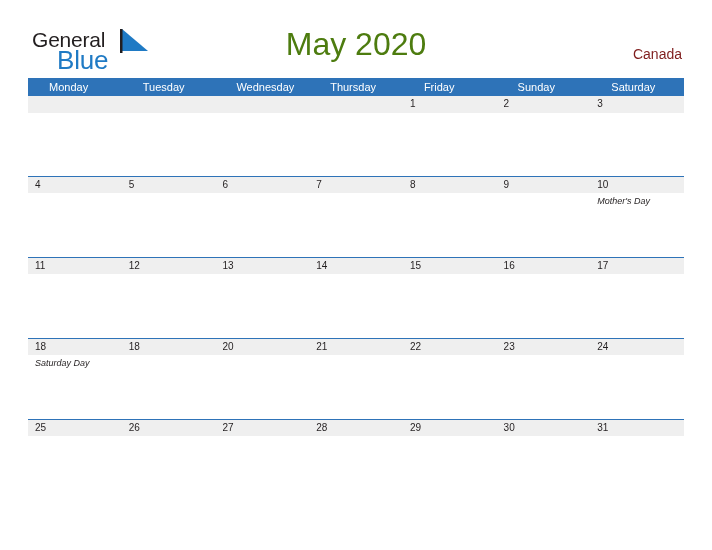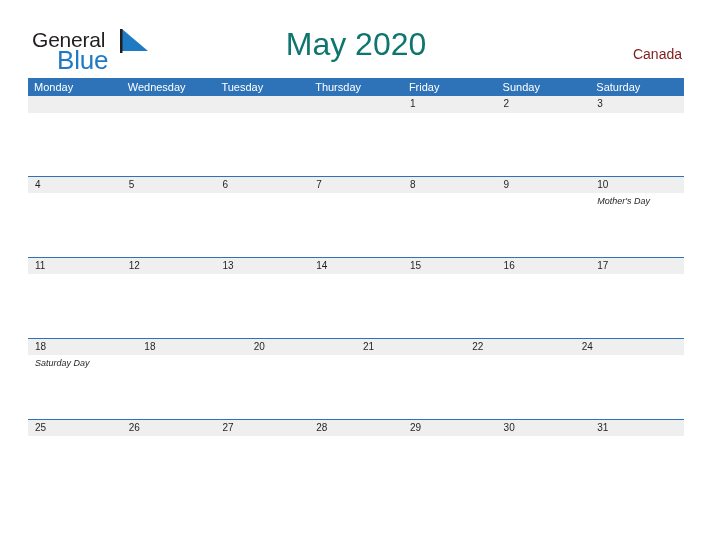--- a/index.html
+++ b/index.html
@@ -63,21 +63,21 @@
     height: 24px;
   }
 
   .cal-title {
     position: absolute;
     left: 0;
     right: 0;
     top: 26px;
     text-align: center;
     font-size: 32px;
-    color: #0f766e;
+    color: #4d7c0f;
     letter-spacing: 0px;
   }
 
   .cal-region {
     position: absolute;
     right: 30px;
     top: 46px;
     font-size: 14px;
     color: #7f1d1d;
   }
@@ -93,21 +93,21 @@
   .weekday-row {
     display: flex;
     background: #2e73b8;
     height: 18px;
   }
   .weekday {
     flex: 1 1 0;
     color: #ffffff;
     font-size: 11px;
     line-height: 18px;
-    padding-left: 6px;
+    padding-left: 21px;
     box-sizing: border-box;
     white-space: nowrap;
   }
 
   .week-row {
     display: flex;
     height: 81px;
     position: relative;
   }
   .week-row.first {
@@ -170,22 +170,22 @@
 
     <div class="cal-title">May 2020</div>
 
     <div class="cal-region">Canada</div>
   </div>
 
   <div class="grid">
 
     <div class="weekday-row">
       <div class="weekday">Monday</div>
+      <div class="weekday">Tuesday</div>
       <div class="weekday">Wednesday</div>
-      <div class="weekday">Tuesday</div>
       <div class="weekday">Thursday</div>
       <div class="weekday">Friday</div>
       <div class="weekday">Sunday</div>
       <div class="weekday">Saturday</div>
     </div>
 
     <div class="week-row first">
       <div class="day-cell">
           <div class="day-band">
             <div class="day-num"></div>
@@ -398,20 +398,28 @@
       <div class="day-cell">
           <div class="day-band">
             <div class="day-num">22</div>
           </div>
           <div class="day-body">
             <div class="event"></div>
           </div>
         </div>
       <div class="day-cell">
           <div class="day-band">
+            <div class="day-num">23</div>
+          </div>
+          <div class="day-body">
+            <div class="event"></div>
+          </div>
+        </div>
+      <div class="day-cell">
+          <div class="day-band">
             <div class="day-num">24</div>
           </div>
           <div class="day-body">
             <div class="event"></div>
           </div>
         </div>
     </div>
 
     <div class="week-row">
       <div class="day-cell">

